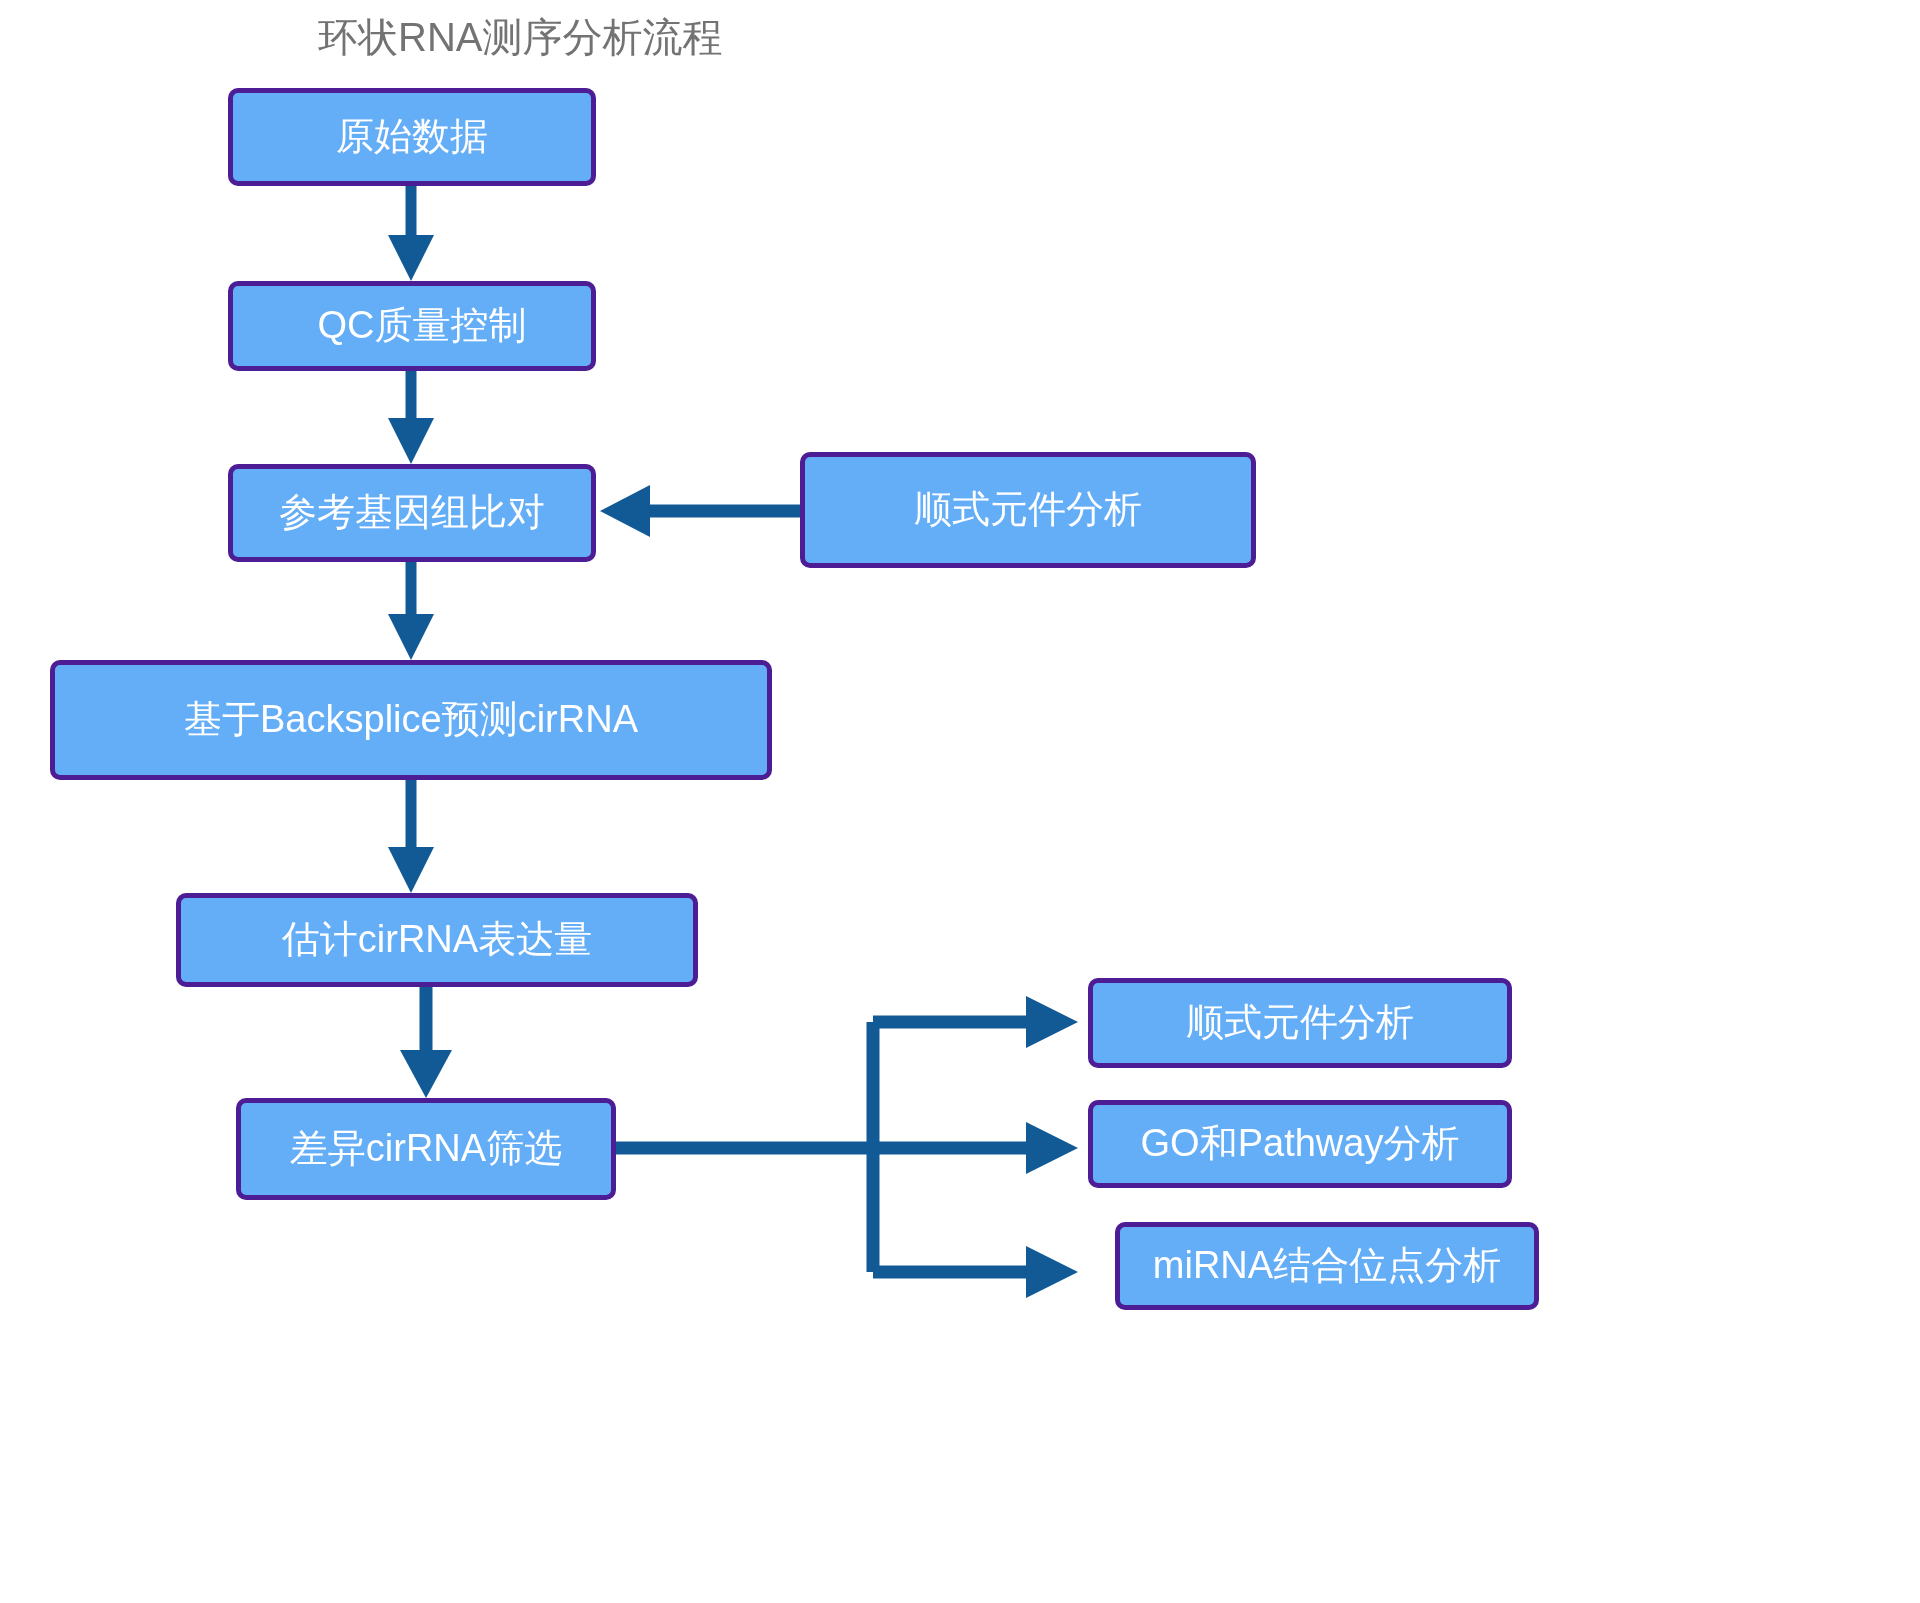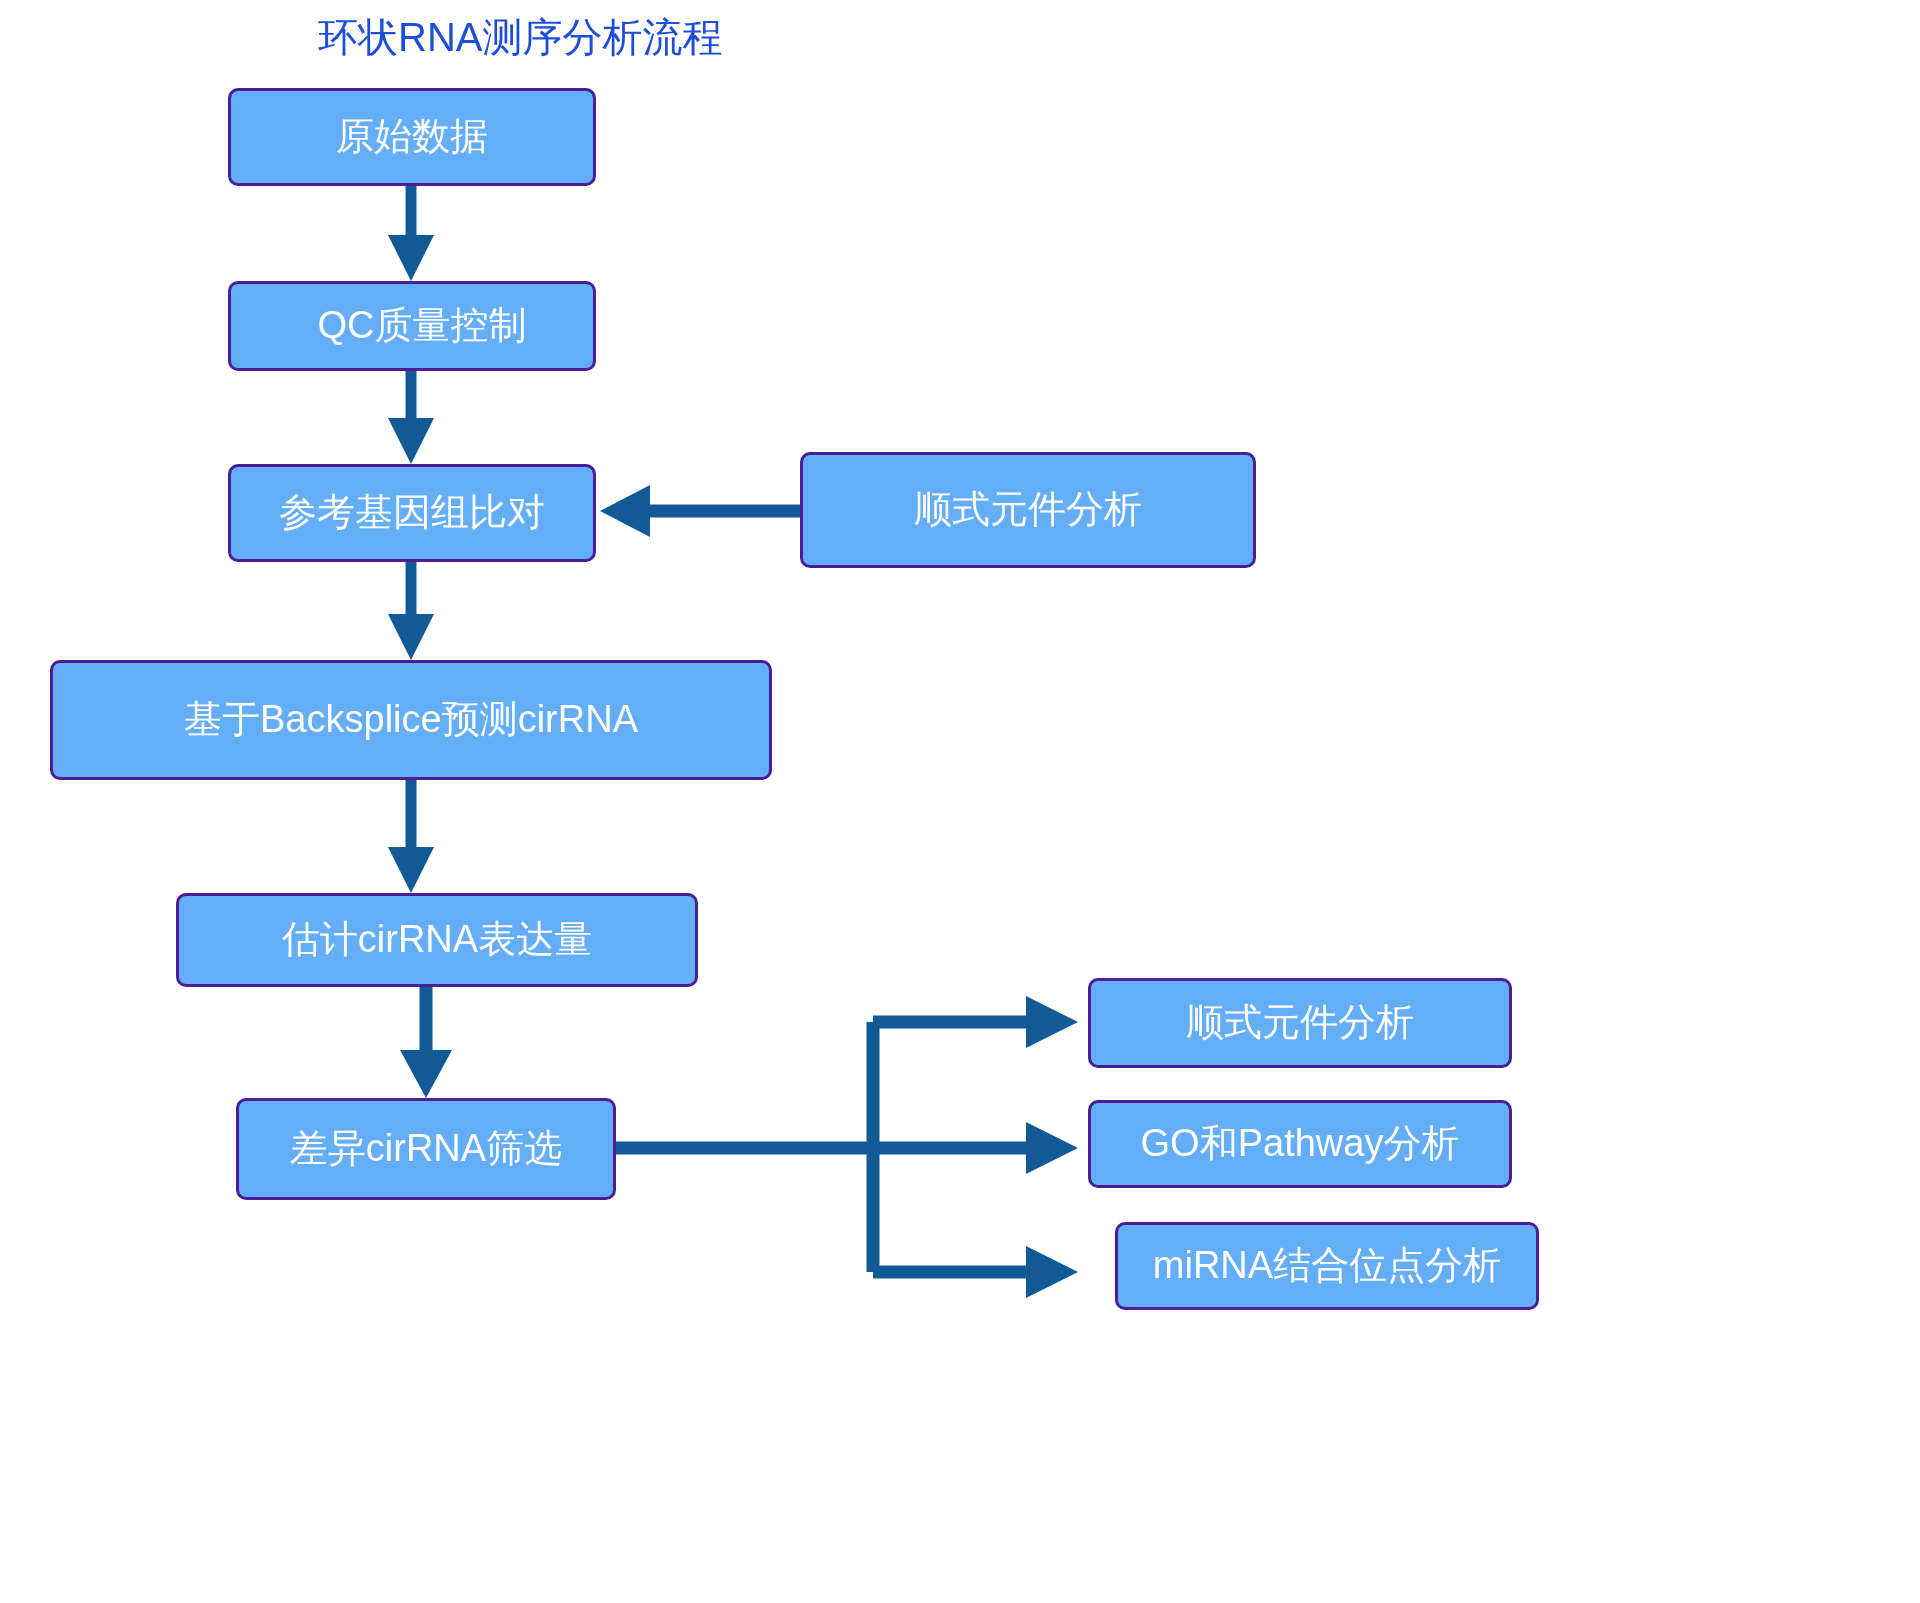--- a/index.html
+++ b/index.html
@@ -15,30 +15,30 @@
     width: 1920px;
     height: 1603px;
     background: #ffffff;
     overflow: hidden;
   }
   #flow-title {
     position: absolute;
     left: 318px;
     top: 10px;
     font-size: 40px;
-    color: #1d4ed8;
+    color: #737373;
     font-family: "Liberation Sans", "DejaVu Sans", sans-serif;
     letter-spacing: 0px;
     white-space: nowrap;
   }
   .node {
     position: absolute;
     box-sizing: border-box;
     background: #64ADF7;
-    border: 3px solid #4c1d95;
+    border: 5px solid #4c1d95;
     border-radius: 10px;
     color: #ffffff;
     display: flex;
     align-items: center;
     justify-content: center;
     text-align: center;
     font-size: 38px;
     font-family: "Liberation Sans", "DejaVu Sans", sans-serif;
     line-height: 1.1;
     padding: 0 8px;

